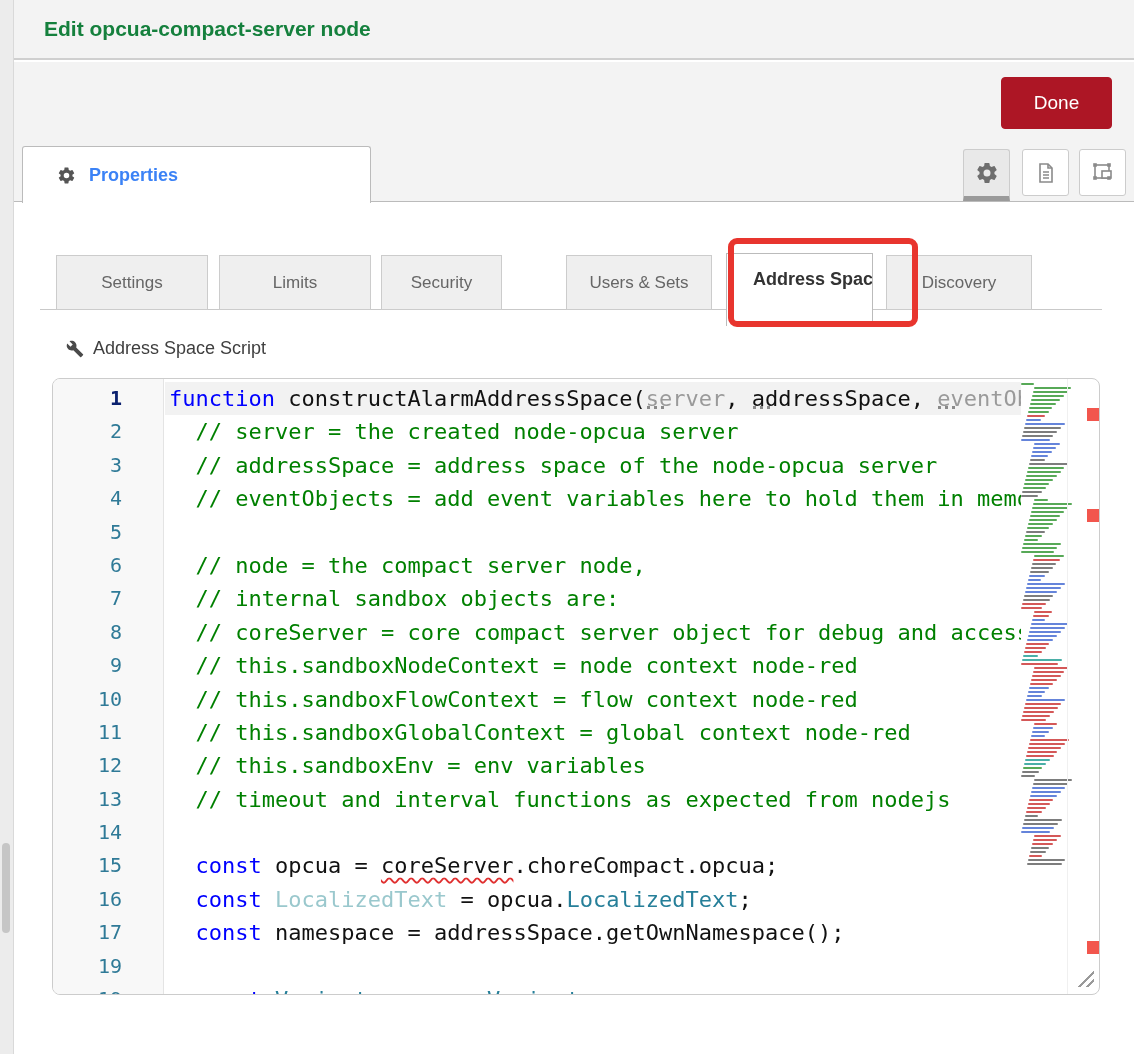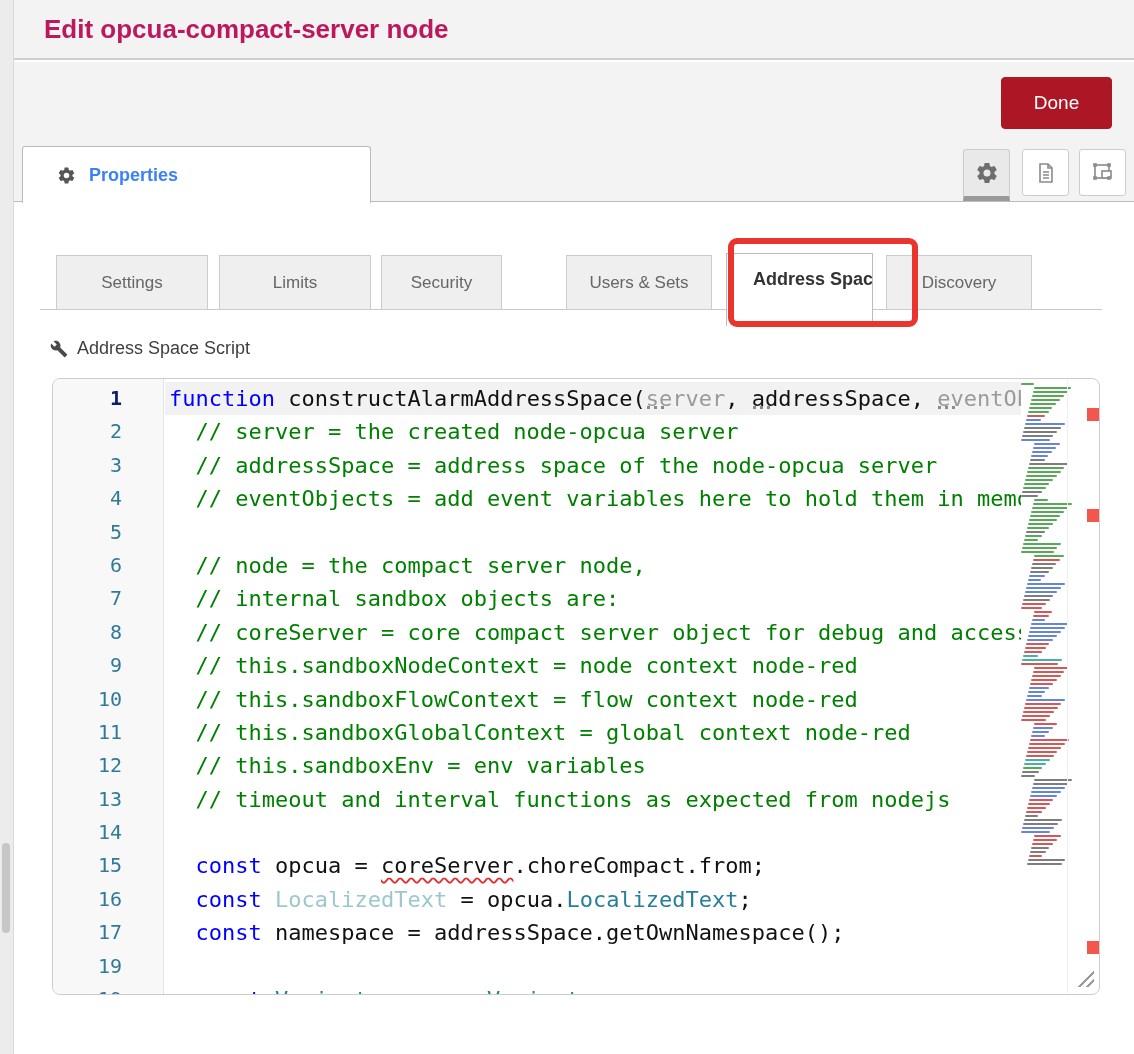--- a/index.html
+++ b/index.html
@@ -5,21 +5,21 @@
   * { margin:0; padding:0; box-sizing:border-box; }
   html,body { width:1134px; height:1054px; background:#fff; font-family:"Liberation Sans", sans-serif; overflow:hidden; }
 
   
   .ws-strip { position:absolute; left:0; top:0; width:14px; height:1054px; background:#ececec; border-right:1px solid #d9d9d9; }
   .ws-thumb { position:absolute; left:2px; top:843px; width:8px; height:90px; background:#c6c6c6; border-radius:4px; }
 
   .dialog { position:absolute; left:14px; top:0; width:1120px; height:1054px; background:#fff; }
 
   .hdr { position:absolute; left:0; top:0; width:100%; height:60px; background:#f3f3f3; border-bottom:2px solid #cfcfcf; }
-  .hdr-title { position:absolute; left:30px; top:0; line-height:58px; font-size:26px; font-weight:bold; color:#be185d; }
+  .hdr-title { position:absolute; left:30px; top:0; line-height:58px; font-size:21px; font-weight:bold; color:#15803d; }
 
   .btn-bar { position:absolute; left:0; top:62px; width:100%; height:84px; background:#f3f3f3; }
   .btn { position:absolute; border:1px solid #ccc; border-radius:4px; background:#fff; font-size:19px; text-align:center; cursor:pointer; font-family:"Liberation Sans", sans-serif; }
   .btn-delete { left:12px; top:15px; width:122px; height:54px; color:#999; }
   .btn-cancel { left:832px; top:15px; width:128px; height:52px; color:#8c8c8c; }
   .btn-done   { left:987px; top:15px; width:111px; height:52px; background:#ad1625; border-color:#ad1625; color:#fff; }
 
   .props-row { position:absolute; left:0; top:146px; width:100%; height:56px; background:#f3f3f3; border-bottom:1px solid #bbb; }
   .props-tab { position:absolute; left:8px; top:0; width:349px; height:57px; background:#fff; border:1px solid #bbb; border-bottom:none; border-radius:3px 3px 0 0; display:flex; align-items:center; z-index:2; }
   .props-tab .g-ic { margin-left:34px; width:19px; height:19px; fill:#555; }
@@ -32,21 +32,21 @@
   .content { position:absolute; left:0; top:202px; width:100%; height:852px; background:#fff; }
 
   .tabs-ruler { position:absolute; left:26px; top:107px; width:1062px; border-top:1px solid #c9c9c9; }
   .ftab { position:absolute; top:53px; height:55px; background:#efefef; border:1px solid #ccc; color:#666;
           font-size:17px; display:flex; align-items:center; justify-content:center; overflow:hidden; white-space:nowrap; cursor:pointer; }
   .ftab.active { background:#fff; border-color:#bbb; border-bottom:none; height:73px; top:51px; align-items:flex-start; padding-top:15px;
                  font-size:18px; font-weight:bold; color:#333; justify-content:flex-start; padding-left:26px; z-index:3; }
 
   .anno-box { position:absolute; left:714px; top:36px; width:190px; height:89px; border:6px solid #e8352e; border-radius:9px; z-index:5; pointer-events:none; }
 
-  .section-label { position:absolute; left:36px; top:136px; display:flex; align-items:center; }
+  .section-label { position:absolute; left:52px; top:136px; display:flex; align-items:center; }
   .section-label svg { width:18px; height:18px; fill:#4a4a4a; }
   .section-label span { margin-left:9px; font-size:18px; color:#3f3f3f; }
 
   
   .editor { position:absolute; left:38px; top:176px; width:1048px; height:617px; border:1px solid #ccc; border-radius:8px; background:#fff; overflow:hidden; }
   .gutter { position:absolute; left:0; top:0; width:111px; height:100%; background:#f8f8f8; border-right:1px solid #e4e4e4; padding-top:3px; }
   .gnum { height:33.4px; line-height:33.4px; text-align:right; padding-right:41px; font-family:"DejaVu Sans Mono", monospace; font-size:20px; color:#2f7a97; }
   .gnum.active { color:#0b216f; font-weight:bold; }
   .codepane { position:absolute; left:112px; top:0; width:856px; height:100%; padding-top:3px; overflow:hidden; }
   .cline { height:33.4px; line-height:33.4px; white-space:pre; font-family:"DejaVu Sans Mono", monospace; font-size:22px; padding-left:4px; }
@@ -162,21 +162,21 @@
           <div class="cline"></div>
           <div class="cline"><span style="color: rgb(0, 128, 0);">  // node = the compact server node,</span></div>
           <div class="cline"><span style="color: rgb(0, 128, 0);">  // internal sandbox objects are:</span></div>
           <div class="cline"><span style="color: rgb(0, 128, 0);">  // coreServer = core compact server object for debug and access to</span></div>
           <div class="cline"><span style="color: rgb(0, 128, 0);">  // this.sandboxNodeContext = node context node-red</span></div>
           <div class="cline"><span style="color: rgb(0, 128, 0);">  // this.sandboxFlowContext = flow context node-red</span></div>
           <div class="cline"><span style="color: rgb(0, 128, 0);">  // this.sandboxGlobalContext = global context node-red</span></div>
           <div class="cline"><span style="color: rgb(0, 128, 0);">  // this.sandboxEnv = env variables</span></div>
           <div class="cline"><span style="color: rgb(0, 128, 0);">  // timeout and interval functions as expected from nodejs</span></div>
           <div class="cline"></div>
-          <div class="cline"><span style="color: rgb(17, 17, 17);">  </span><span style="color: rgb(0, 0, 255);">const</span><span style="color: rgb(17, 17, 17);"> opcua = </span><span class="tok-er" style="color: rgb(17, 17, 17);">coreServer</span><span style="color: rgb(17, 17, 17);">.choreCompact.from;</span></div>
+          <div class="cline"><span style="color: rgb(17, 17, 17);">  </span><span style="color: rgb(0, 0, 255);">const</span><span style="color: rgb(17, 17, 17);"> opcua = </span><span class="tok-er" style="color: rgb(17, 17, 17);">coreServer</span><span style="color: rgb(17, 17, 17);">.choreCompact.opcua;</span></div>
           <div class="cline"><span style="color: rgb(17, 17, 17);">  </span><span style="color: rgb(0, 0, 255);">const</span><span style="color: rgb(17, 17, 17);"> </span><span style="color: rgb(154, 200, 205);">LocalizedText</span><span style="color: rgb(17, 17, 17);"> = opcua.</span><span style="color: rgb(38, 127, 153);">LocalizedText</span><span style="color: rgb(17, 17, 17);">;</span></div>
           <div class="cline"><span style="color: rgb(17, 17, 17);">  </span><span style="color: rgb(0, 0, 255);">const</span><span style="color: rgb(17, 17, 17);"> namespace = addressSpace.getOwnNamespace();</span></div>
           <div class="cline"></div>
           <div class="cline"><span style="color: rgb(17, 17, 17);">  </span><span style="color: rgb(0, 0, 255);">const</span><span style="color: rgb(17, 17, 17);"> </span><span style="color: rgb(38, 127, 153);">Variant</span><span style="color: rgb(17, 17, 17);"> = opcua.</span><span style="color: rgb(38, 127, 153);">Variant</span><span style="color: rgb(17, 17, 17);">;</span></div>
         </div>
       <div class="minimap" id="minimap">
           <div class="mrow">
             <div class="mbar" style="background: rgb(58, 154, 58); margin-left: 0px; width: 28%;"></div>
           </div>
           <div class="mrow">

